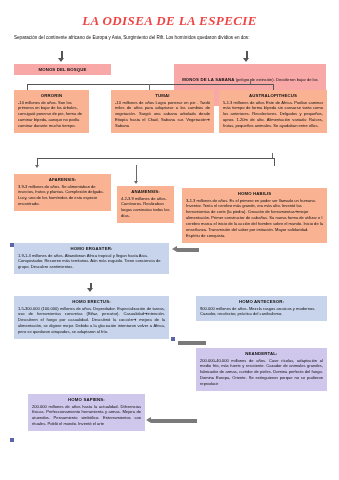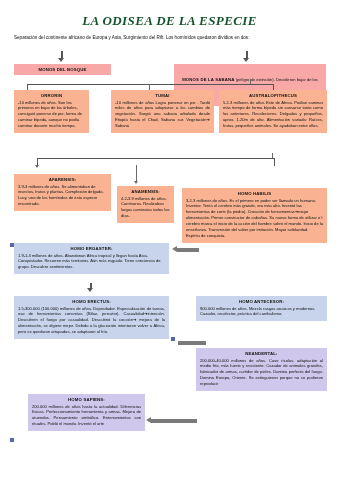--- a/index.html
+++ b/index.html
@@ -8,21 +8,21 @@
     font-family:"Liberation Sans", sans-serif;
     color:#1a1a1a;overflow:hidden;position:relative;
   }
   .page{position:relative;width:339px;height:480px;}
 
   .title{
     position:absolute;left:0;top:13px;width:339px;text-align:center;
     font-family:"Liberation Serif", serif;
     font-style:italic;font-weight:bold;
     font-size:13px;letter-spacing:.4px;
-    color:#14532d;
+    color:#ef4444;
   }
 
   .subtitle{
     position:absolute;left:14px;top:35px;width:312px;
     font-size:4.6px;line-height:1.35;text-align:left;color:#111;
   }
 
   .box{position:absolute;box-sizing:border-box;}
   .box .hd{
     display:block;text-align:center;font-weight:bold;

